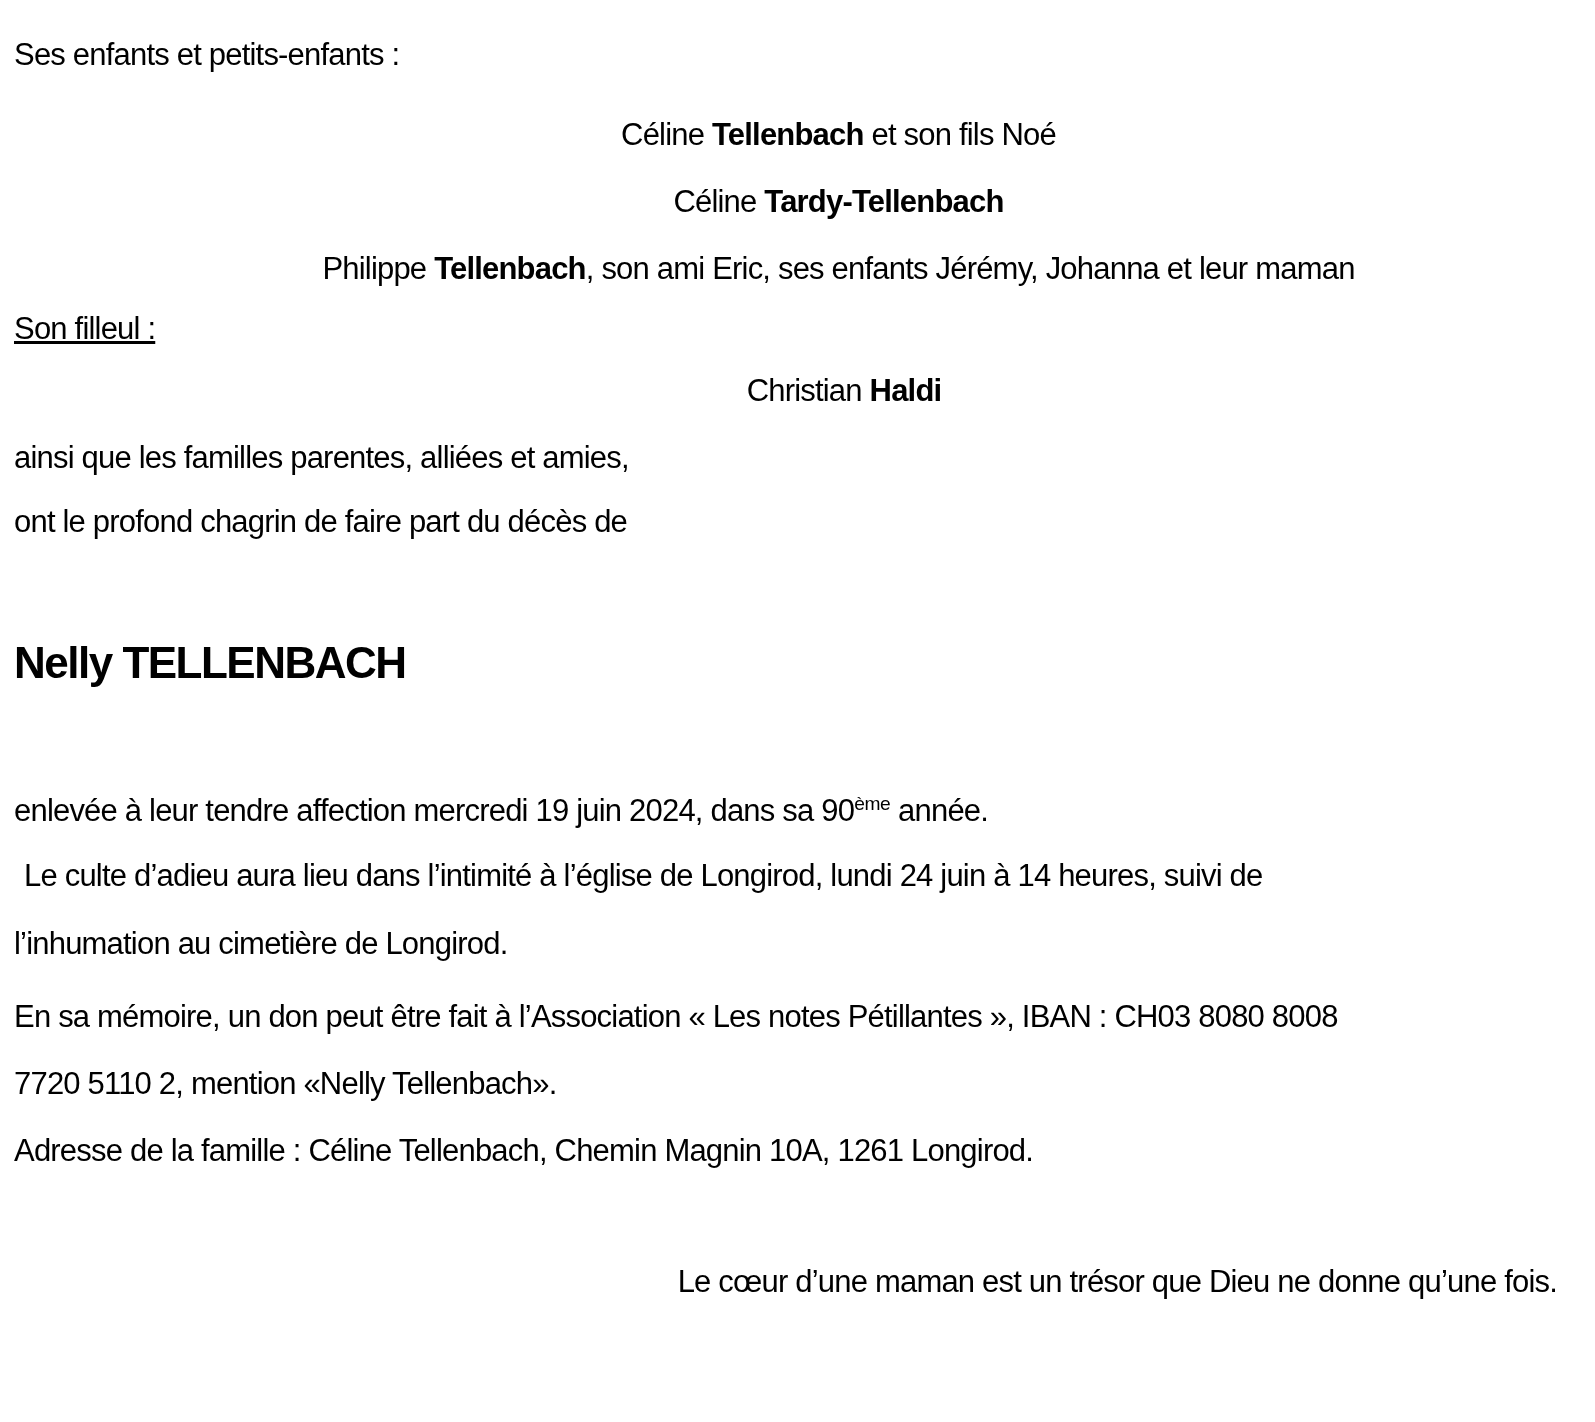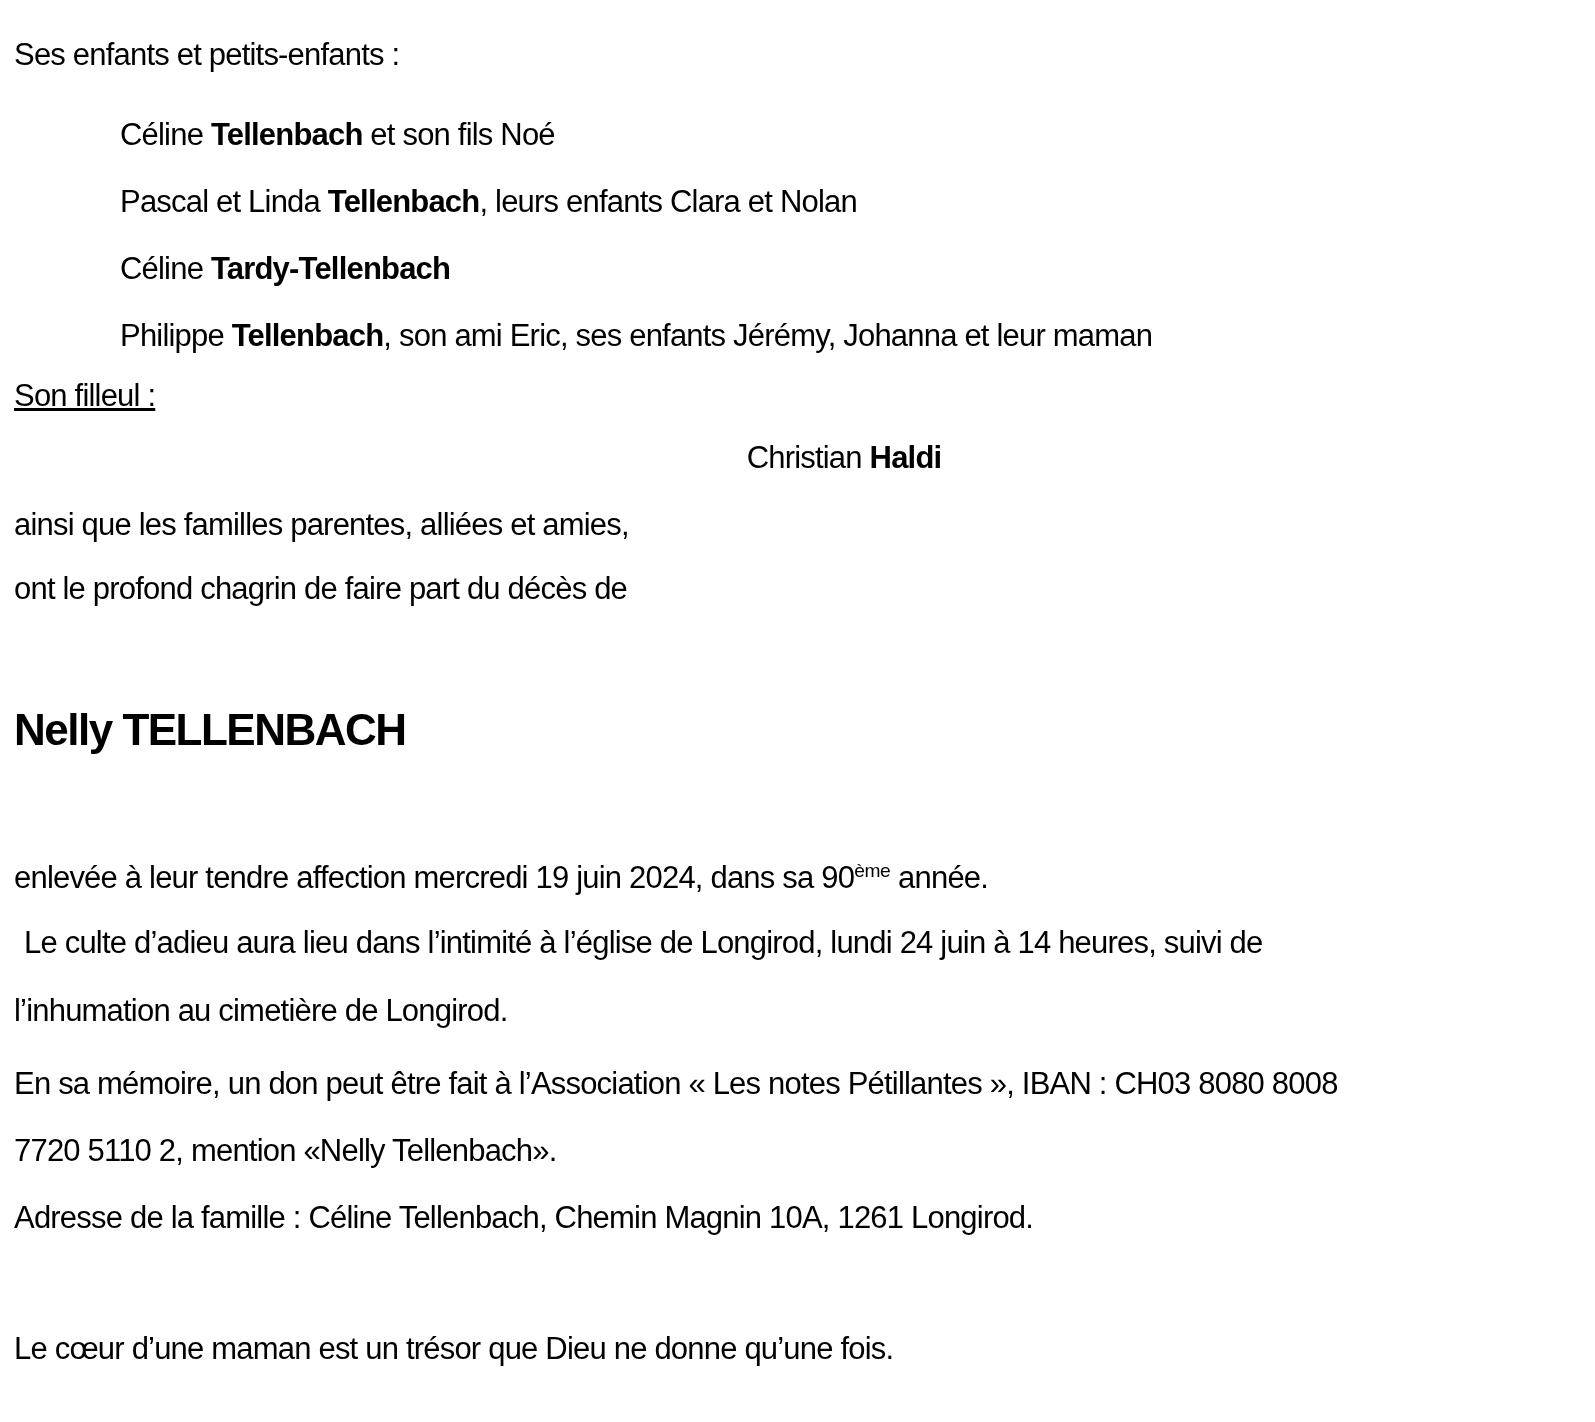--- a/index.html
+++ b/index.html
@@ -22,61 +22,60 @@
     height: 1422px;
     padding: 21px 17px 0 14px;
     background: #ffffff;
   }
   .line {
     height: 67px;
     line-height: 67px;
     white-space: nowrap;
   }
   b { font-weight: 700; }
-  .indent1 { padding-left: 106px; }
+  .indent1 { padding-left: 106px; text-align: center; }
   .indent2 { padding-left: 117px; text-align: center; }
   .gap-top-13 { margin-top: 13px; }
   .gap-top-n7 { margin-top: -7px; text-decoration: underline; }
   .gap-top-n5 { margin-top: -5px; }
   .gap-top-n3 { margin-top: -3px; }
   .gap-top-n2 { margin-top: -2px; margin-left: 10px; }
   .gap-top-1  { margin-top: 1px; }
   .gap-top-6  { margin-top: 6px; }
   .deceased-title {
     height: 80px;
     line-height: 80px;
     text-align: left;
     font-weight: 700;
     font-size: 44px;
     letter-spacing: -1.5px;
     margin-top: 68px;
     white-space: nowrap;
   }
   .after-title { margin-top: 74px; }
   .quote-line {
-    text-align: left;
+    text-align: right;
     margin-top: 64px;
   }
   sup.ord {
     font-size: 62%;
     letter-spacing: -0.4px;
     vertical-align: super;
     line-height: 0;
   }
 </style>
 </head>
 <body>
 
 <div class="page">
 
   <div class="line">Ses enfants et petits-enfants :</div>
 
   <div class="line indent1 gap-top-13"><span>Céline </span><b>Tellenbach</b><span> et son fils Noé</span></div>
 
-  <div class="line indent1"><span>Pascal et Linda </span><b>Tellenbach</b><span>, leurs enfants Clara et Nolan</span></div>
 
   <div class="line indent1"><span>Céline </span><b>Tardy-Tellenbach</b><span></span></div>
 
   <div class="line indent1"><span>Philippe </span><b>Tellenbach</b><span>, son ami Eric, ses enfants Jérémy, Johanna et leur maman</span></div>
 
   <div class="line gap-top-n7">Son filleul :</div>
 
   <div class="line indent2 gap-top-n5"><span>Christian </span><b>Haldi</b><span></span></div>
 
   <div class="line">ainsi que les familles parentes, alliées et amies,</div>

